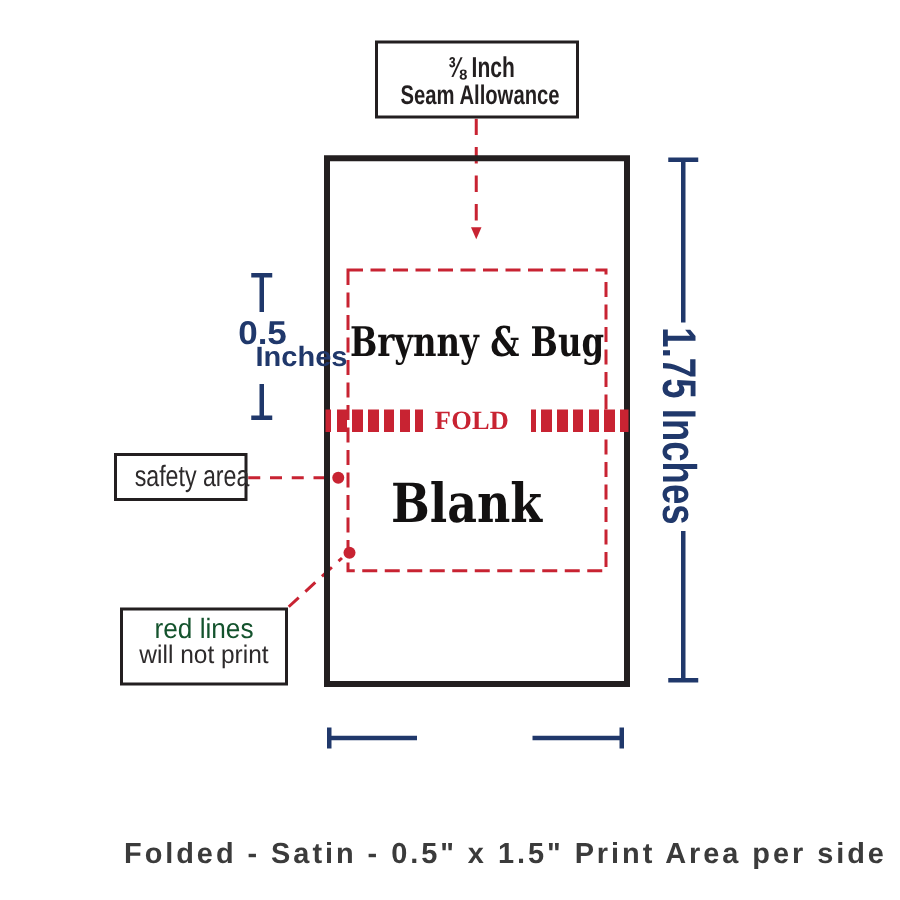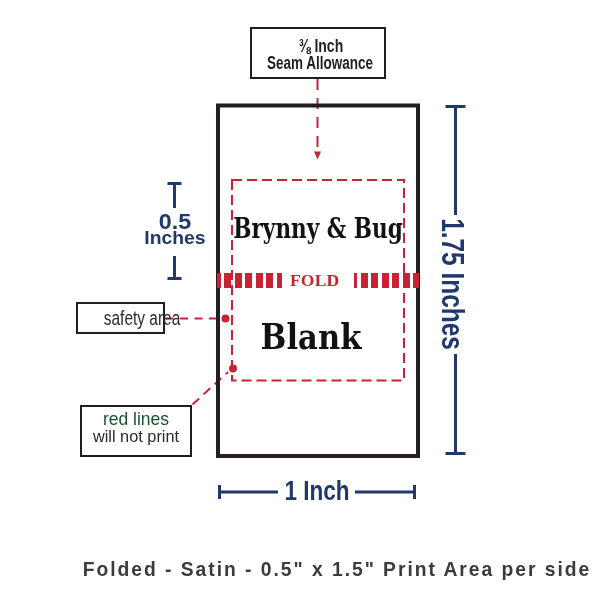--- a/index.html
+++ b/index.html
@@ -30,31 +30,31 @@
 
   
   .tline{position:absolute;white-space:nowrap;line-height:1;}
   .tline>span{display:inline-block;}
 
   
   #seam-line1{left:321px;top:35.8px;font-weight:700;font-size:19.2px;color:var(--ink);}
   #seam-line1>span{transform:translateX(-50%) scaleX(0.73);}
   #seam-line2{left:320px;top:54px;font-weight:700;font-size:18px;color:var(--ink);}
   #seam-line2>span{transform:translateX(-50%) scaleX(0.75);}
-  #safety-text{left:106px;top:309.4px;font-size:19.7px;color:#2d2a2b;padding-left:36px;}
+  #safety-text{left:128px;top:309.4px;font-size:19.7px;color:#2d2a2b;}
   #safety-text>span{transform:translateX(-50%) scaleX(0.785);}
   #redlines-line1{left:136.1px;top:410.3px;font-size:18.6px;color:#14532d;}
   #redlines-line1>span{transform:translateX(-50%) scaleX(0.94);}
   #redlines-line2{left:135.6px;top:428px;font-size:17px;color:#2d2a2b;}
   #redlines-line2>span{transform:translateX(-50%) scaleX(0.96);}
 
   
   #half-line1{left:174.8px;top:211.4px;font-weight:700;font-size:22px;color:var(--navy);}
   #half-line1>span{transform:translateX(-50%) scaleX(1.06);}
-  #half-line2{left:174.5px;top:229.4px;font-weight:700;font-size:18.6px;color:var(--navy);}
+  #half-line2{left:174.5px;top:229.4px;font-weight:700;font-size:18.6px;color:var(--navy);padding-left:26px;}
   #half-line2>span{transform:translateX(-50%) scaleX(1.04);}
   #width-text{left:317.3px;top:476.6px;font-weight:700;font-size:28px;color:var(--navy);}
   #width-text>span{transform:translateX(-50%) scaleX(0.805);}
   #height-text{left:452px;top:284px;font-weight:700;font-size:31.5px;color:var(--navy);
     height:0;width:0;}
   #height-text>span{transform:translate(-50%,-50%) rotate(90deg) scaleX(0.775);}
 
   
   .slab{font-family:"DejaVu Serif",serif;font-weight:700;color:#131111;}
   #brand-name{left:317.5px;top:214.5px;font-size:27.3px;}
@@ -149,23 +149,20 @@
   <div class="tline" id="redlines-line2">
     <span>will not print</span>
   </div>
 
   <div class="tline" id="half-line1">
     <span>0.5</span>
   </div>
   <div class="tline" id="half-line2">
     <span>Inches</span>
   </div>
-  <div class="tline" id="width-text">
-    <span>1 Inch</span>
-  </div>
   <div class="tline" id="height-text">
     <span>1.75 Inches</span>
   </div>
 
   <div class="tline" id="caption">
     <span>Folded - Satin - 0.5" x 1.5" Print Area per side</span>
   </div>
 
 </div>
 

